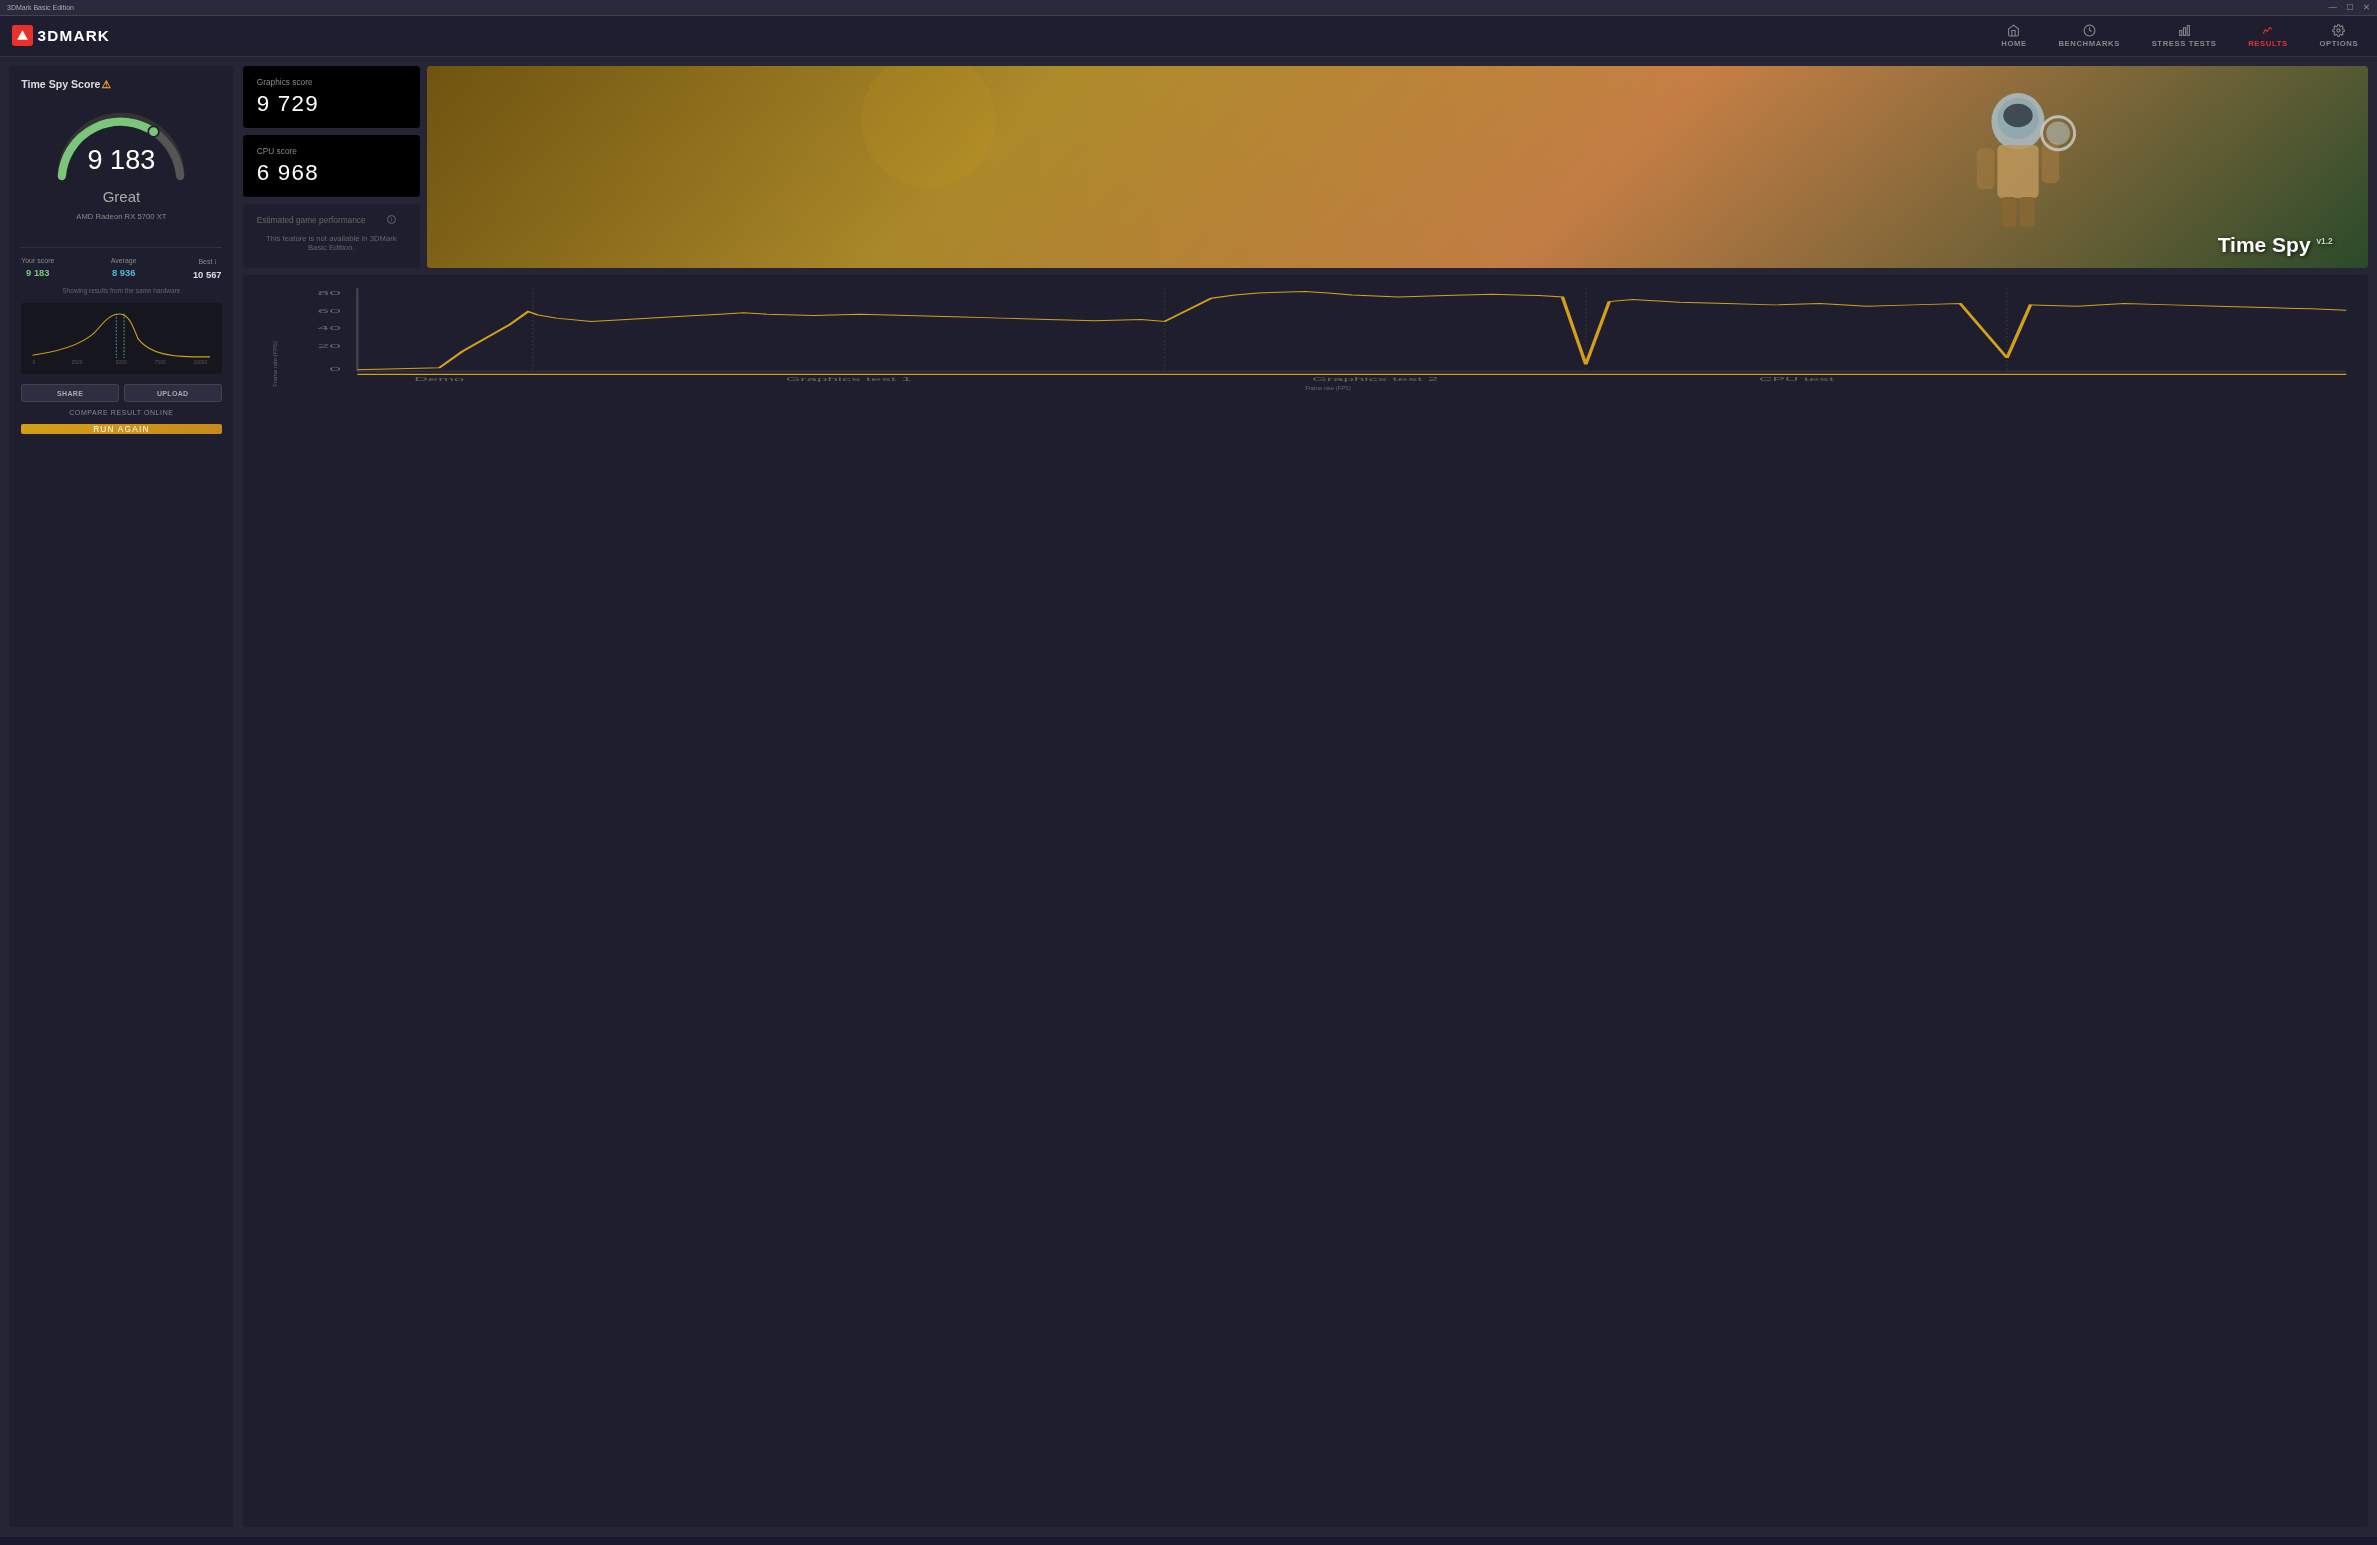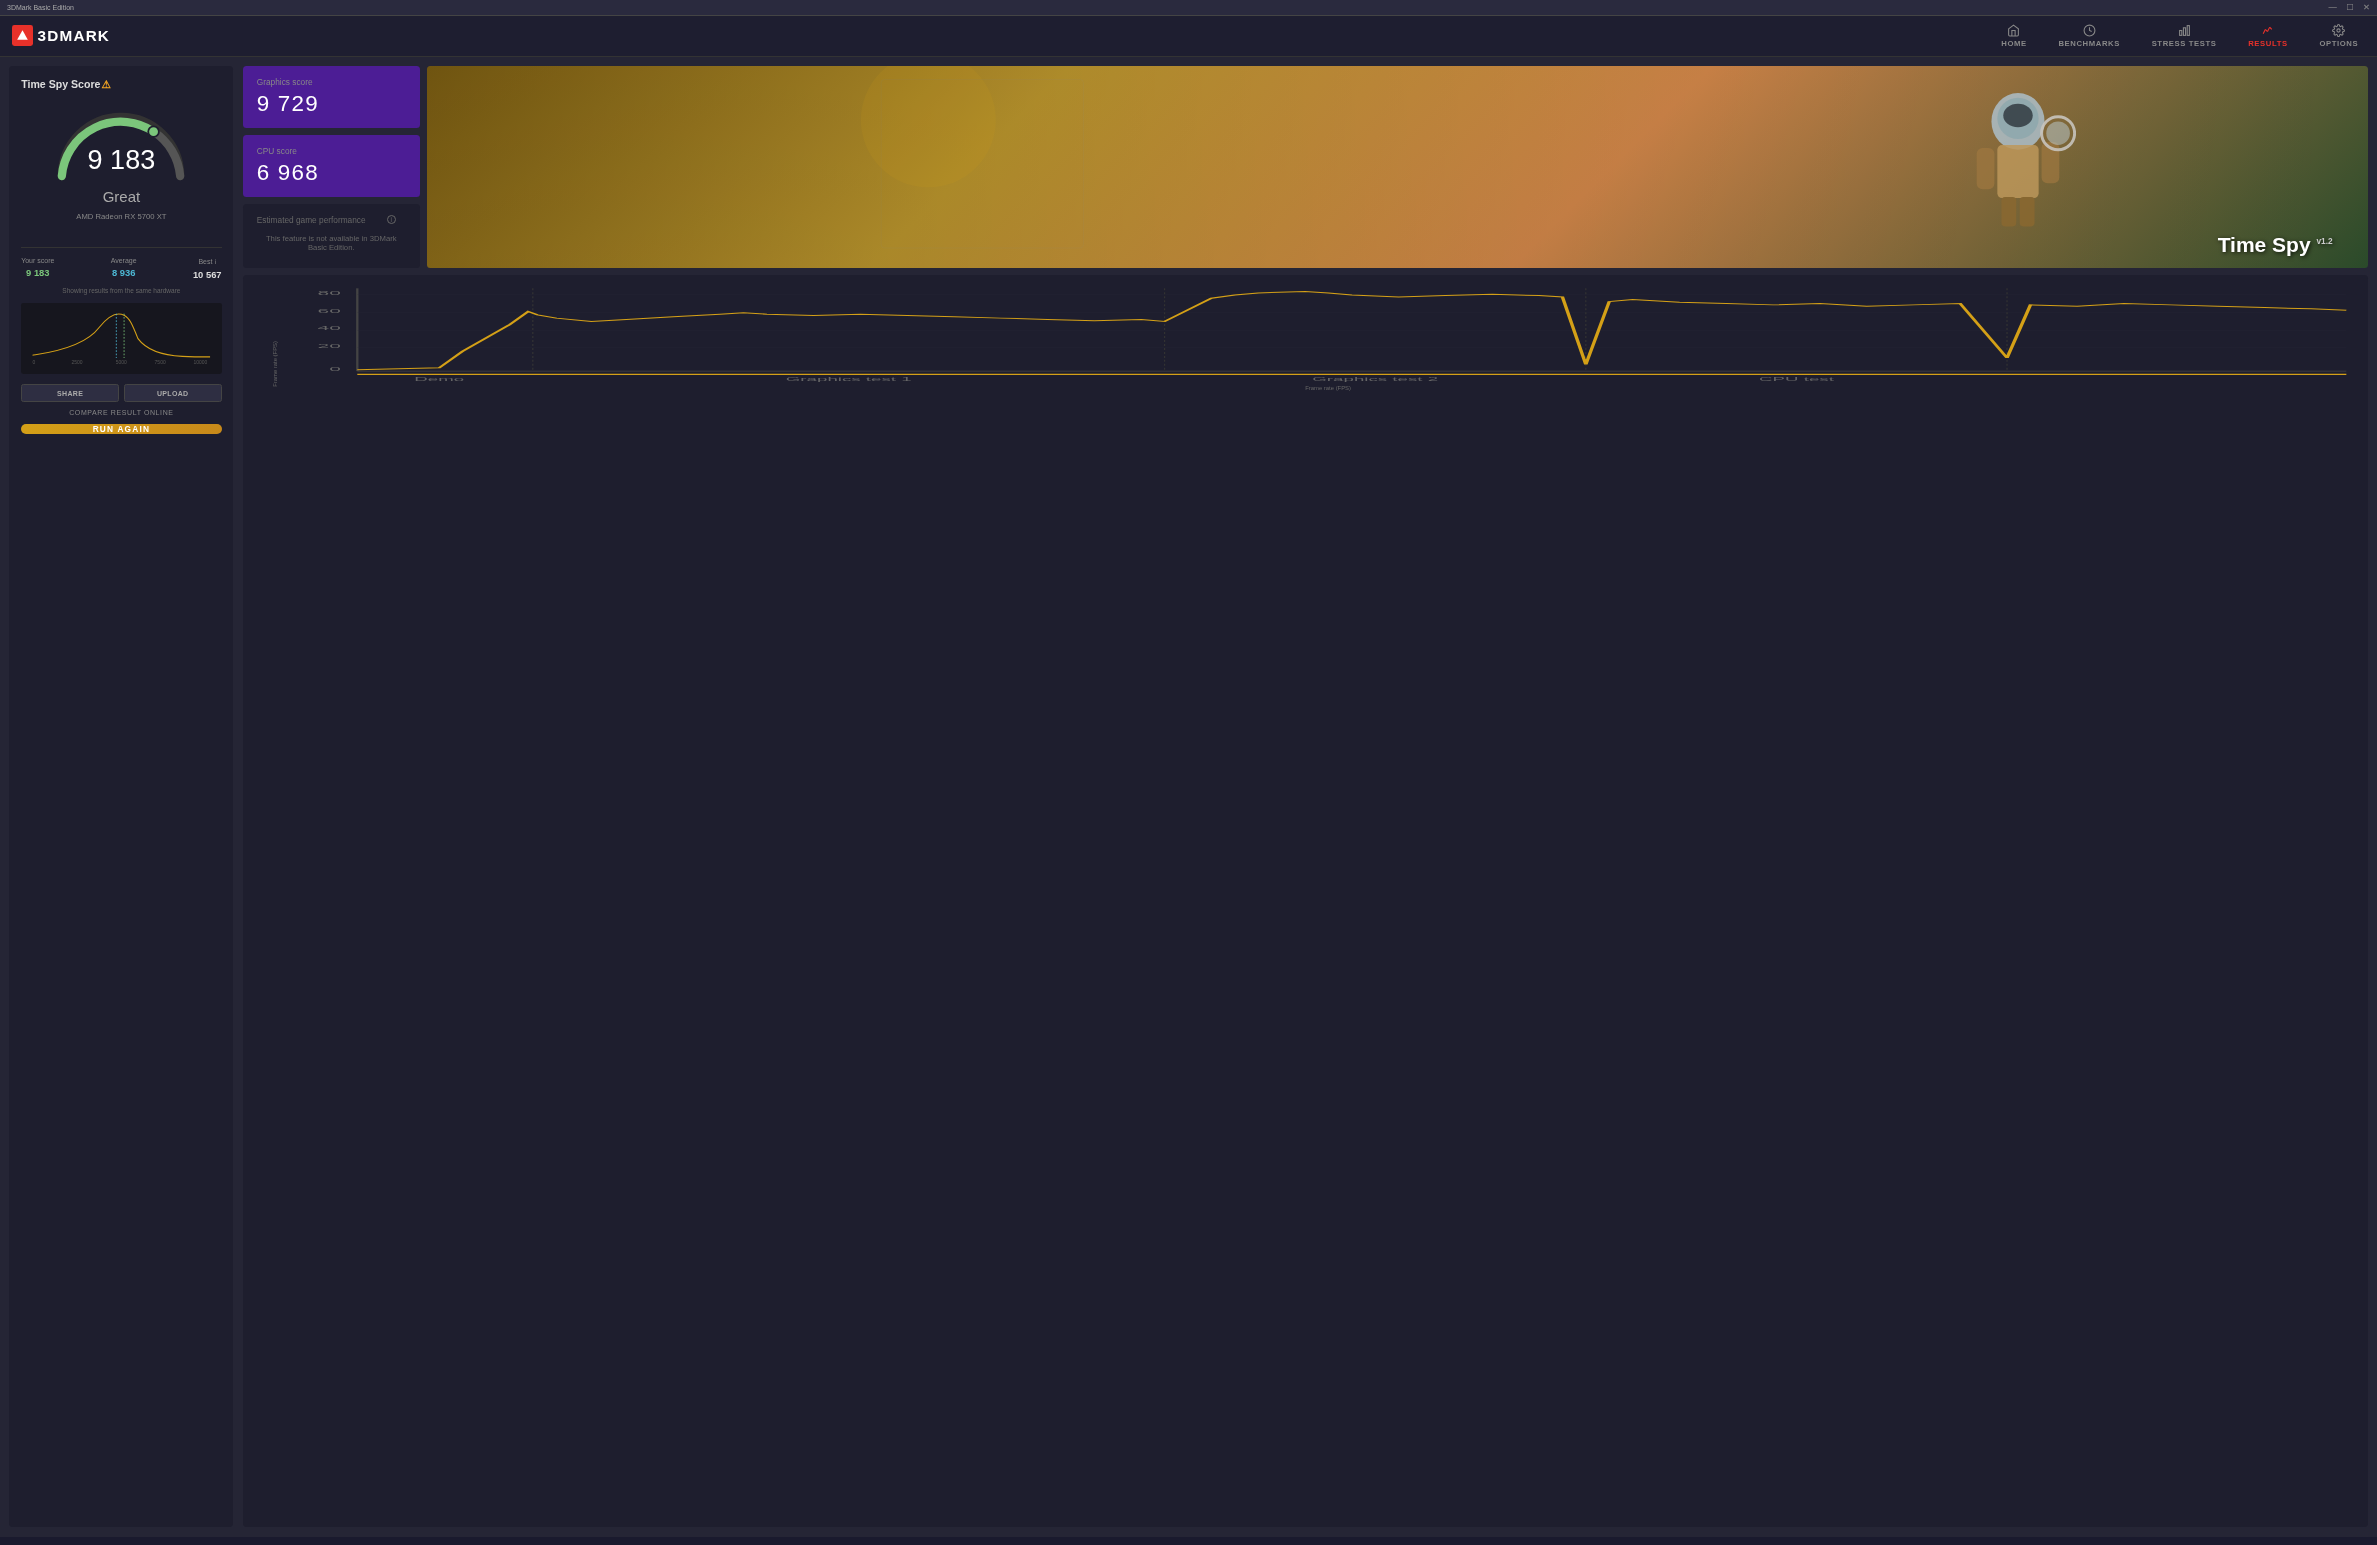--- a/index.html
+++ b/index.html
@@ -215,23 +215,23 @@
       letter-spacing: 0.6px;
       margin-bottom: 7px;
       text-transform: uppercase;
     }
     .btn-run {
       width: 100%;
       background: linear-gradient(135deg, #d4a017, #c8891a);
       border: none;
       color: white;
       padding: 0;
-      border-radius: 8px;
+      border-radius: 2px;
       font-size: 8.3px;
-      font-weight: 700;
+      font-weight: 400;
       cursor: pointer;
       letter-spacing: 1.2px;
       text-transform: uppercase;
     }
 
     
     .right-panel {
       flex: 1;
       display: flex;
       flex-direction: column;
@@ -246,21 +246,21 @@
 
     
     .score-boxes {
       display: flex;
       flex-direction: column;
       gap: 7px;
       width: 177px;
       flex-shrink: 0;
     }
     .score-box {
-      background: #4c1d95;
+      background: #000000;
       border-radius: 3.5px;
       padding: 10.6px 14px;
     }
     .score-box-label {
       font-size: 8.3px;
       color: #888;
       margin-bottom: 4.7px;
     }
     .score-box-value {
       font-size: 22.4px;

